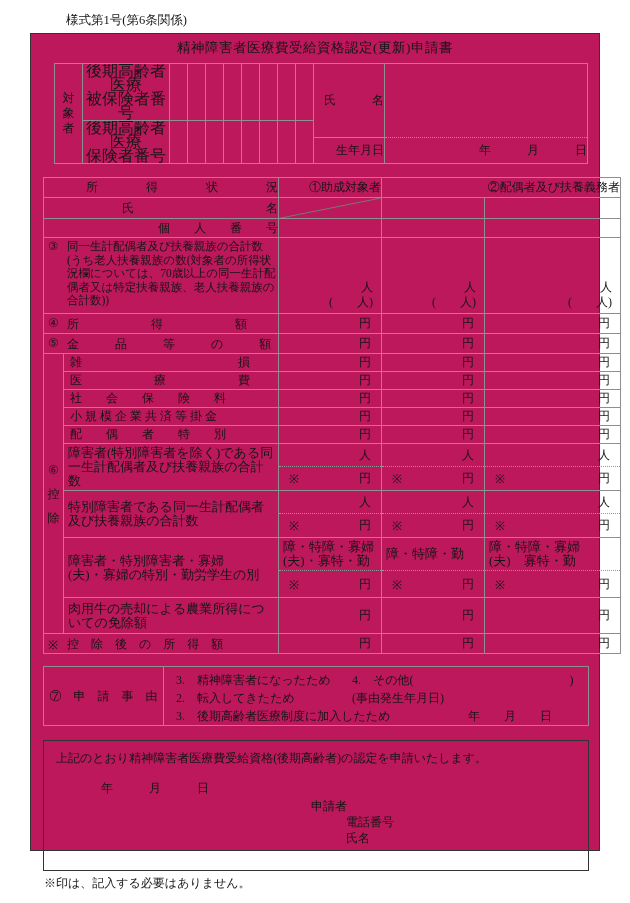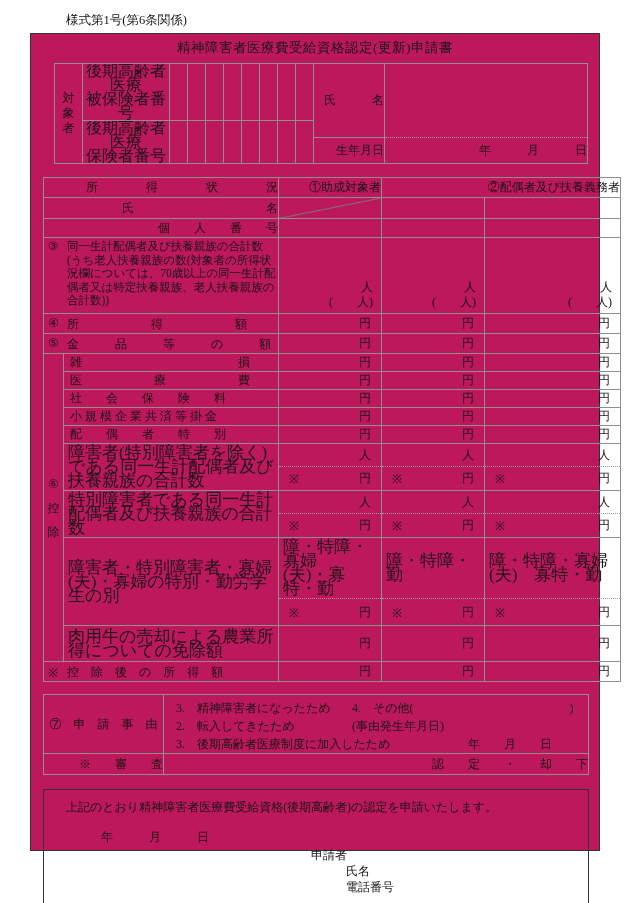--- a/index.html
+++ b/index.html
@@ -28,37 +28,37 @@
   .lab{padding-left:6px;}
   .yen{text-align:right;padding-right:10px;}
   .person{text-align:right;padding-right:10px;}
   .vb{vertical-align:bottom;}
   .pp{display:flex;flex-direction:column;align-items:flex-end;padding:0 8px 3px 0;line-height:15px;}
   .sy{display:flex;justify-content:space-between;padding:0 10px;}
   .hang{display:flex;align-items:flex-start;padding:2px 2px 0 4px;}
   .pfx{flex:0 0 19px;width:19px;}
   .txt{flex:1;}
   .small{font-size:11.5px;line-height:13.5px;}
-  .subsmall{font-size:17px;line-height:14px;padding:2px 4px;}
+  .subsmall{font-size:13px;line-height:14px;padding:2px 4px;}
   .bt-dot{border-top:1px dotted #9a9a9a;}
   .bb-none{border-bottom:none;}
   .diagcell{position:relative;padding:0;}
   .diagcell svg{display:block;width:100%;height:100%;}
 
   .lab7{text-align:center;}
   .c7{padding:4px 8px 0 12px;vertical-align:top;}
   .line7{position:relative;height:18px;line-height:18px;}
   .r7a{position:absolute;left:176px;top:0;}
   .r7b{position:absolute;left:292px;top:0;}
 
   .decl{
     margin-top:14px;border:1.5px solid #333;height:131px;width:546px;
     box-sizing:border-box;display:flex;flex-direction:column;
   }
-  .decl .st{margin:9px 0 0 22px;}
+  .decl .st{margin:9px 0 0 12px;}
   .decl .dt{margin:13px 0 0 57px;}
   .decl .ap{margin:1px 0 0 267px;}
   .decl .sub{margin:0 0 0 302px;line-height:15.5px;}
   .decl .mayor{margin:auto 0 5px 7px;}
   .foot{margin:4px 0 16px 1px;font-size:12px;}
 </style>
 </head>
 <body>
 
 <div class="formcode">様式第1号(第6条関係)</div>
@@ -337,29 +337,25 @@
       </colgroup>
     <tbody>
         <tr style="height:56px">
       <td class="lab7">⑦　申　請　事　由</td>
       <td class="c7">
         <div class="line7"><span>3.　精神障害者になったため</span><span class="r7a">4.　その他(　　　　　　　　　　　　　)</span></div>
         <div class="line7"><span>2.　転入してきたため</span><span class="r7a">(事由発生年月日)</span></div>
         <div class="line7"><span>3.　後期高齢者医療制度に加入したため</span><span class="r7b">年　　月　　日</span></div>
       </td>
     </tr>
-    <tr style="height:21px">
-      <td class="cen">※　　審　　査</td>
-      <td class="cen">認　　定　　・　　却　　下</td>
-    </tr>
   </tbody>
     </table>
 
   <div class="decl">
     <div class="st">上記のとおり精神障害者医療費受給資格(後期高齢者)の認定を申請いたします。</div>
     <div class="dt">年　　　月　　　日</div>
     <div class="ap">申請者</div>
+    <div class="sub">電話番号</div>
     <div class="sub">氏名</div>
-    <div class="sub">電話番号</div>
   </div>
 
   <div class="foot">※印は、記入する必要はありません。</div>
 </div>
 
 </body></html>

